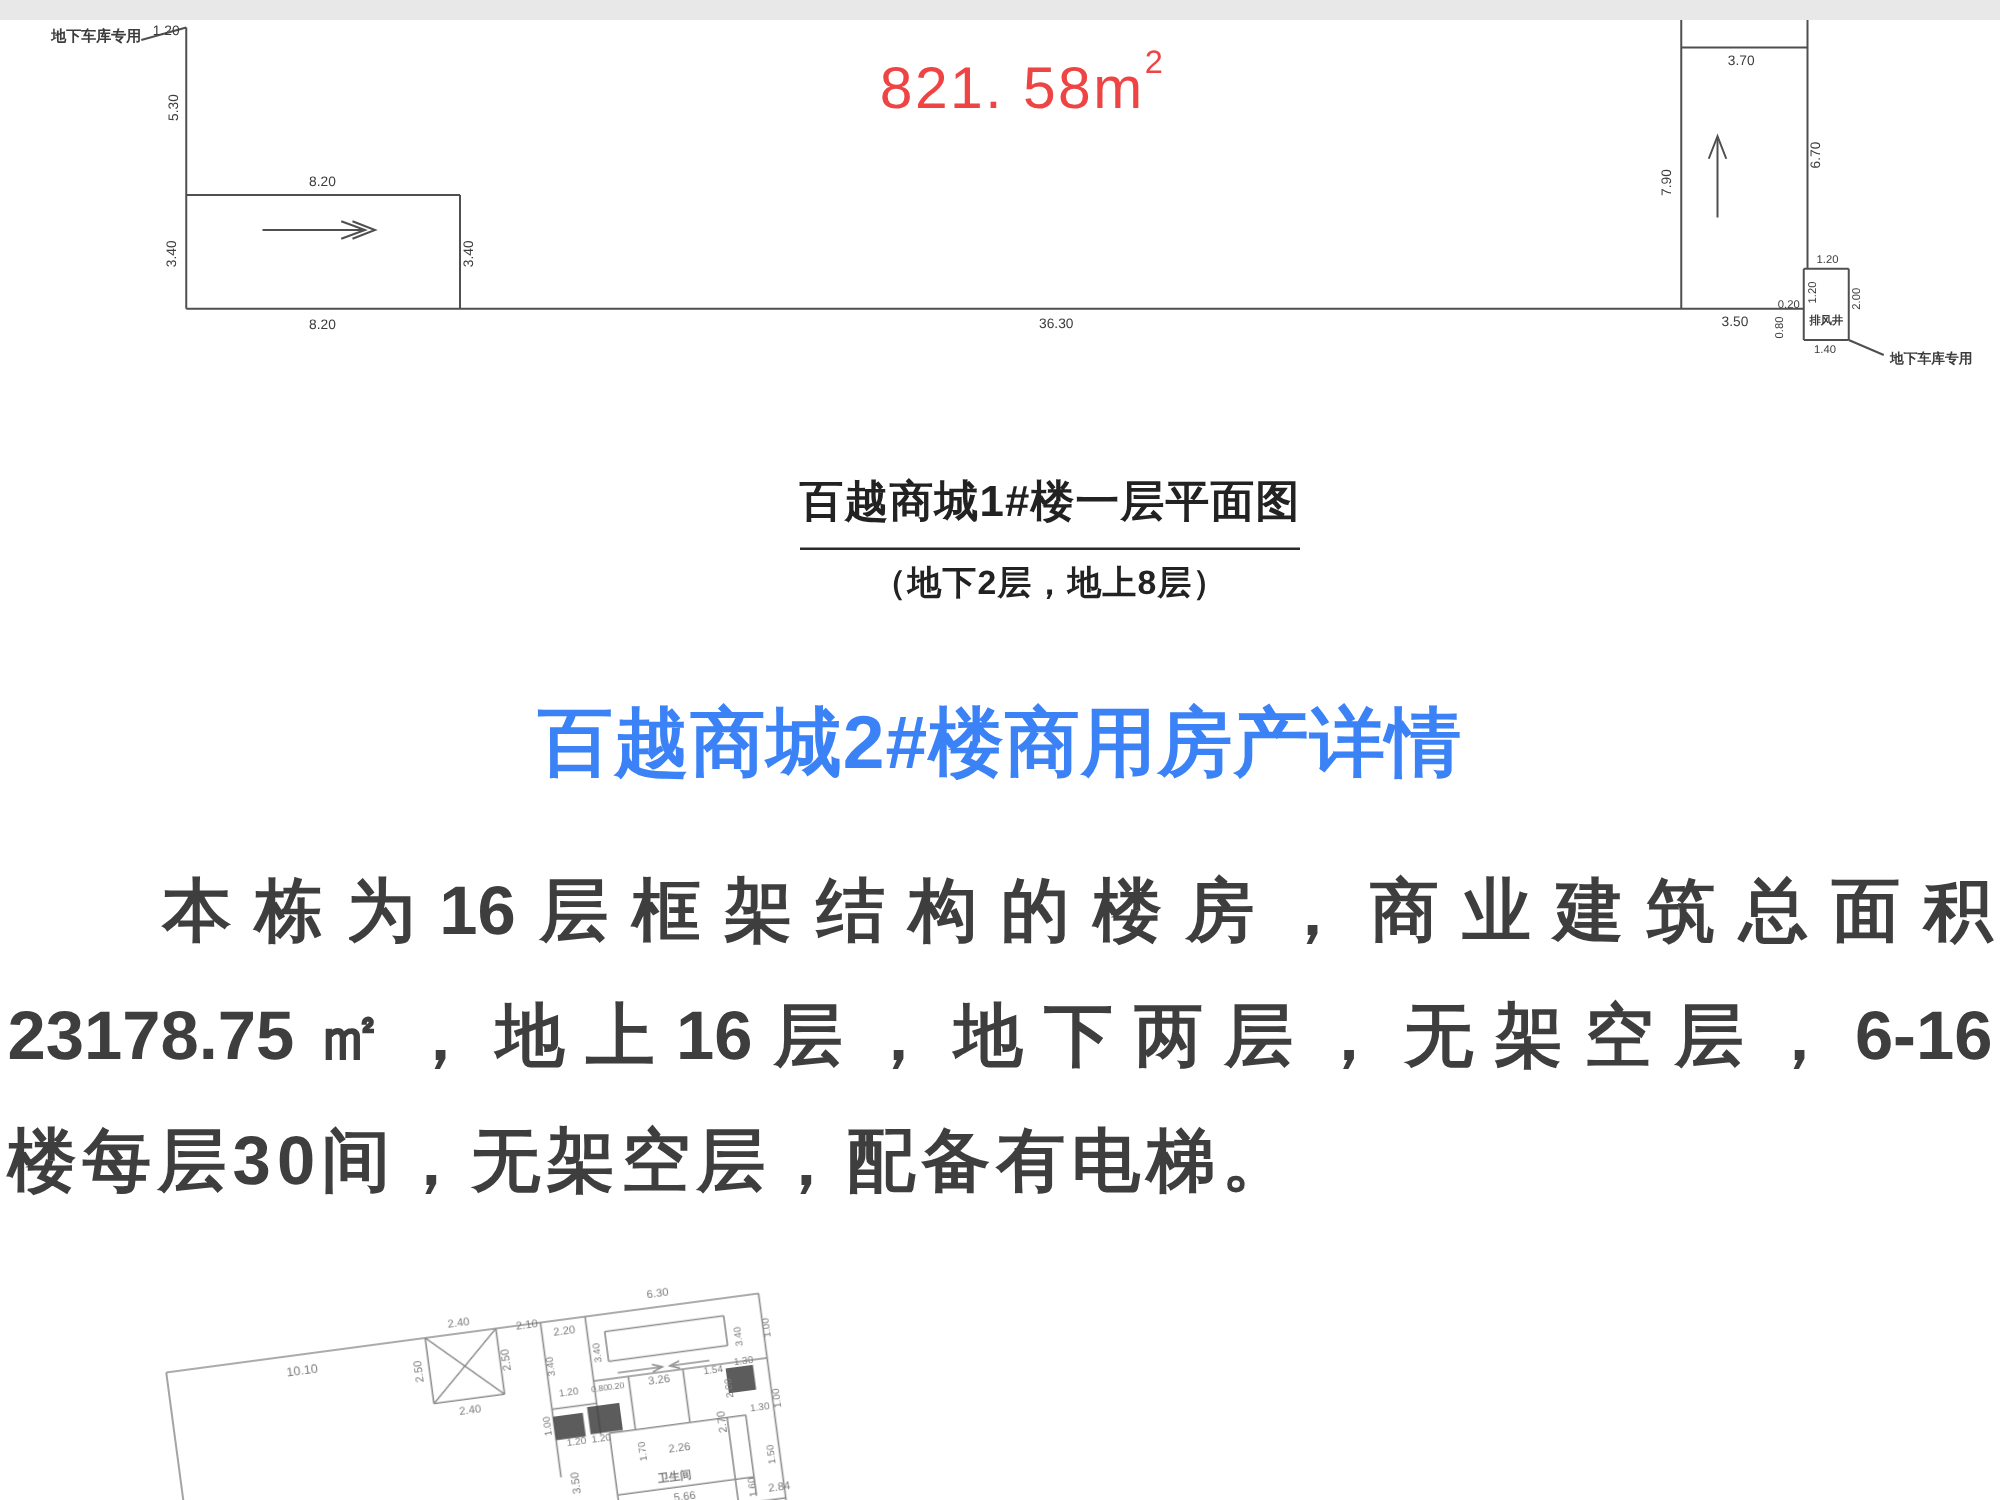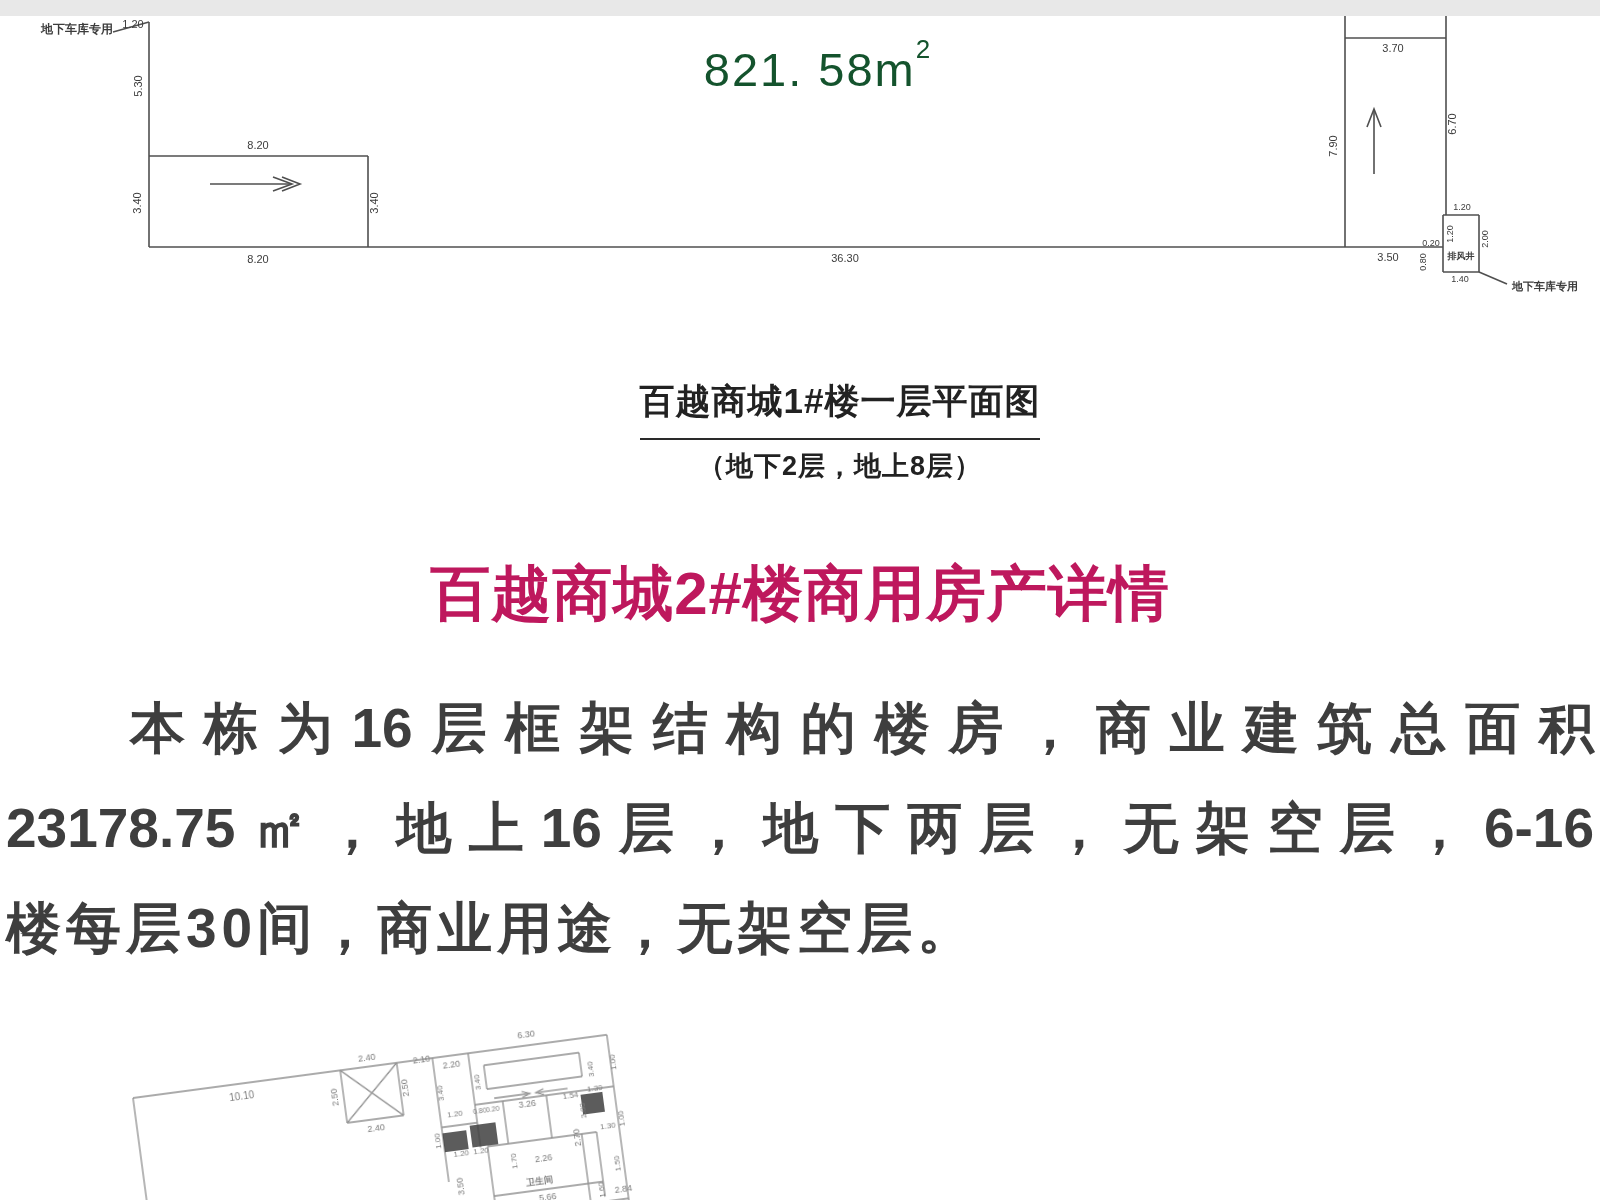--- a/index.html
+++ b/index.html
@@ -12,21 +12,21 @@
   .plan line{stroke:#4f4f4f;stroke-width:1.6;fill:none;}
   .plan polyline{stroke:#4f4f4f;stroke-width:1.6;fill:none;}
   .plan text{fill:#3c3c3c;text-anchor:middle;font-family:"Liberation Sans","DejaVu Sans",sans-serif;}
   .plan text.bold{font-weight:bold;}
   #plan2 line,#plan2 polyline{stroke:#8f8f8f;stroke-width:1.3;}
   #plan2 text{fill:#7c7c7c;}
   #plan2 rect.darkbox{fill:#3f3f3f;opacity:.85;}
   #plan2{filter:blur(0.4px);}
   .area-label{
     position:absolute;top:18px;left:50%;transform:translateX(calc(-50% + 18px));
-    font-size:47px;color:#14532d;letter-spacing:2px;white-space:nowrap;
+    font-size:47px;color:#ef4444;letter-spacing:2px;white-space:nowrap;
   }
   .area-label sup{font-size:26px;vertical-align:28px;}
   .caption{
     position:absolute;top:362px;left:0;right:0;text-align:center;color:#222;
   }
   .caption-inner{display:inline-block;transform:translateX(40px);}
   .caption-title{
     font-size:35px;font-weight:bold;display:inline-block;
     border-bottom:2px solid #2a2a2a;padding-bottom:13px;letter-spacing:1px;
   }
@@ -161,21 +161,21 @@
     <span>821. 58m</span><sup>2</sup>
   </div>
 
   <div class="caption">
     <div class="caption-inner">
       <div class="caption-title">百越商城1#楼一层平面图</div>
       <div class="caption-sub">（地下2层，地上8层）</div>
     </div>
   </div>
 
-  <div class="red-heading" style="color: #be185d;">百越商城2#楼商用房产详情</div>
+  <div class="red-heading" style="color: #3b82f6;">百越商城2#楼商用房产详情</div>
 
   <div class="body-text">
     <div class="body-line first">本栋为16层框架结构的楼房，商业建筑总面积</div>
     <div class="body-line">23178.75㎡，地上16层，地下两层，无架空层，6-16</div>
-    <div class="body-line last">楼每层30间，商业用途，无架空层。</div>
+    <div class="body-line last">楼每层30间，无架空层，配备有电梯。</div>
   </div>
 
 </div>
 
 </body></html>

